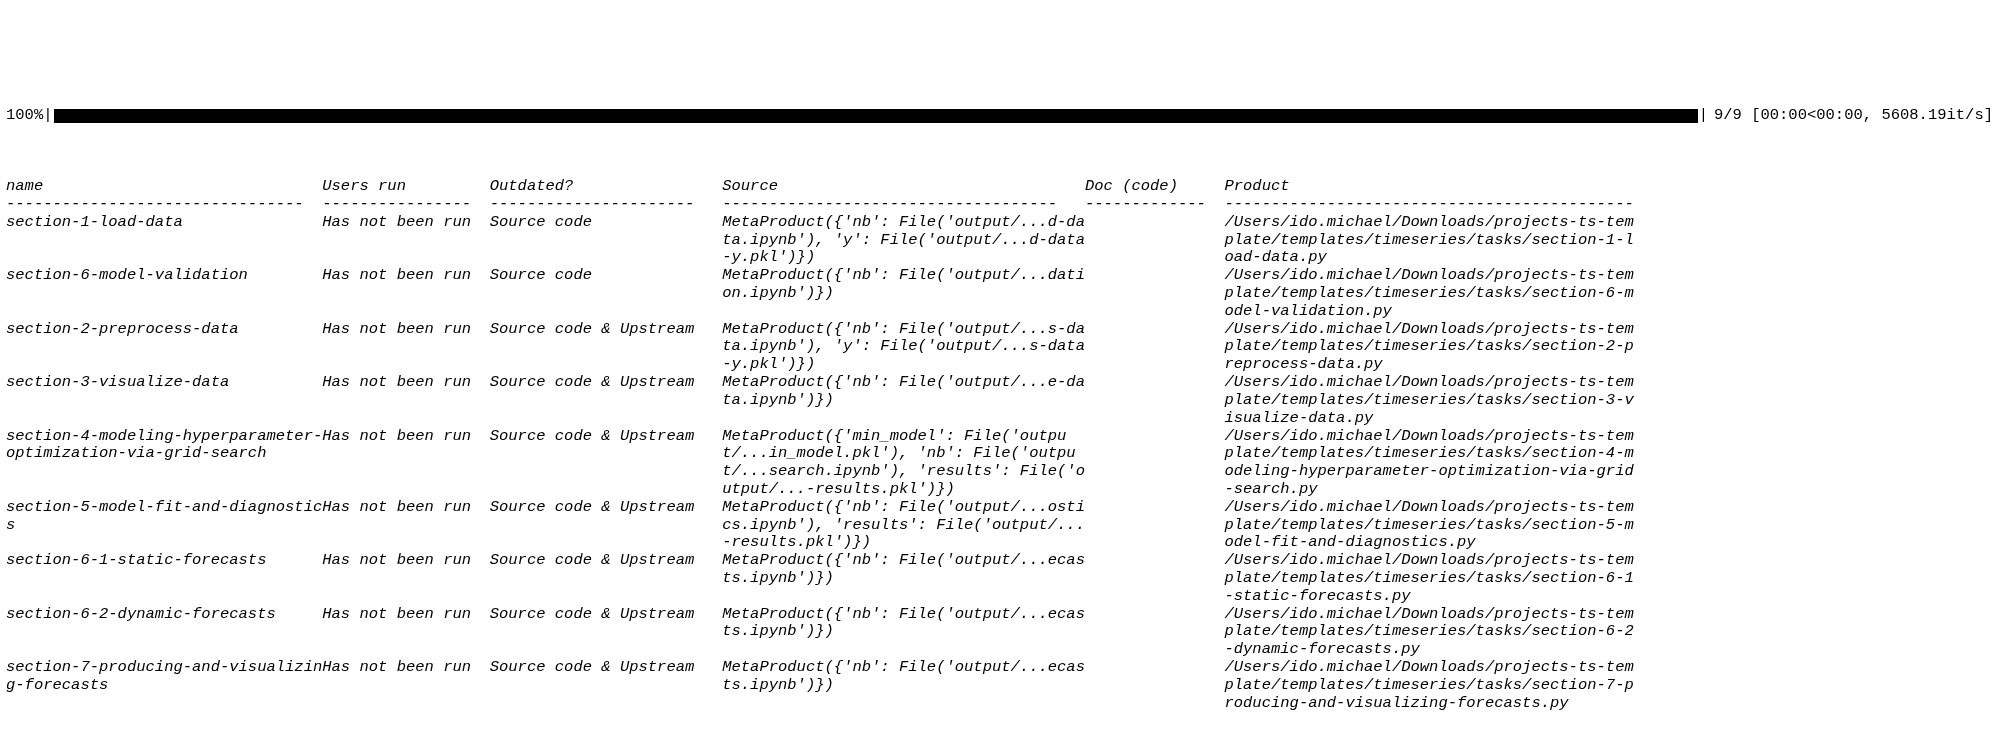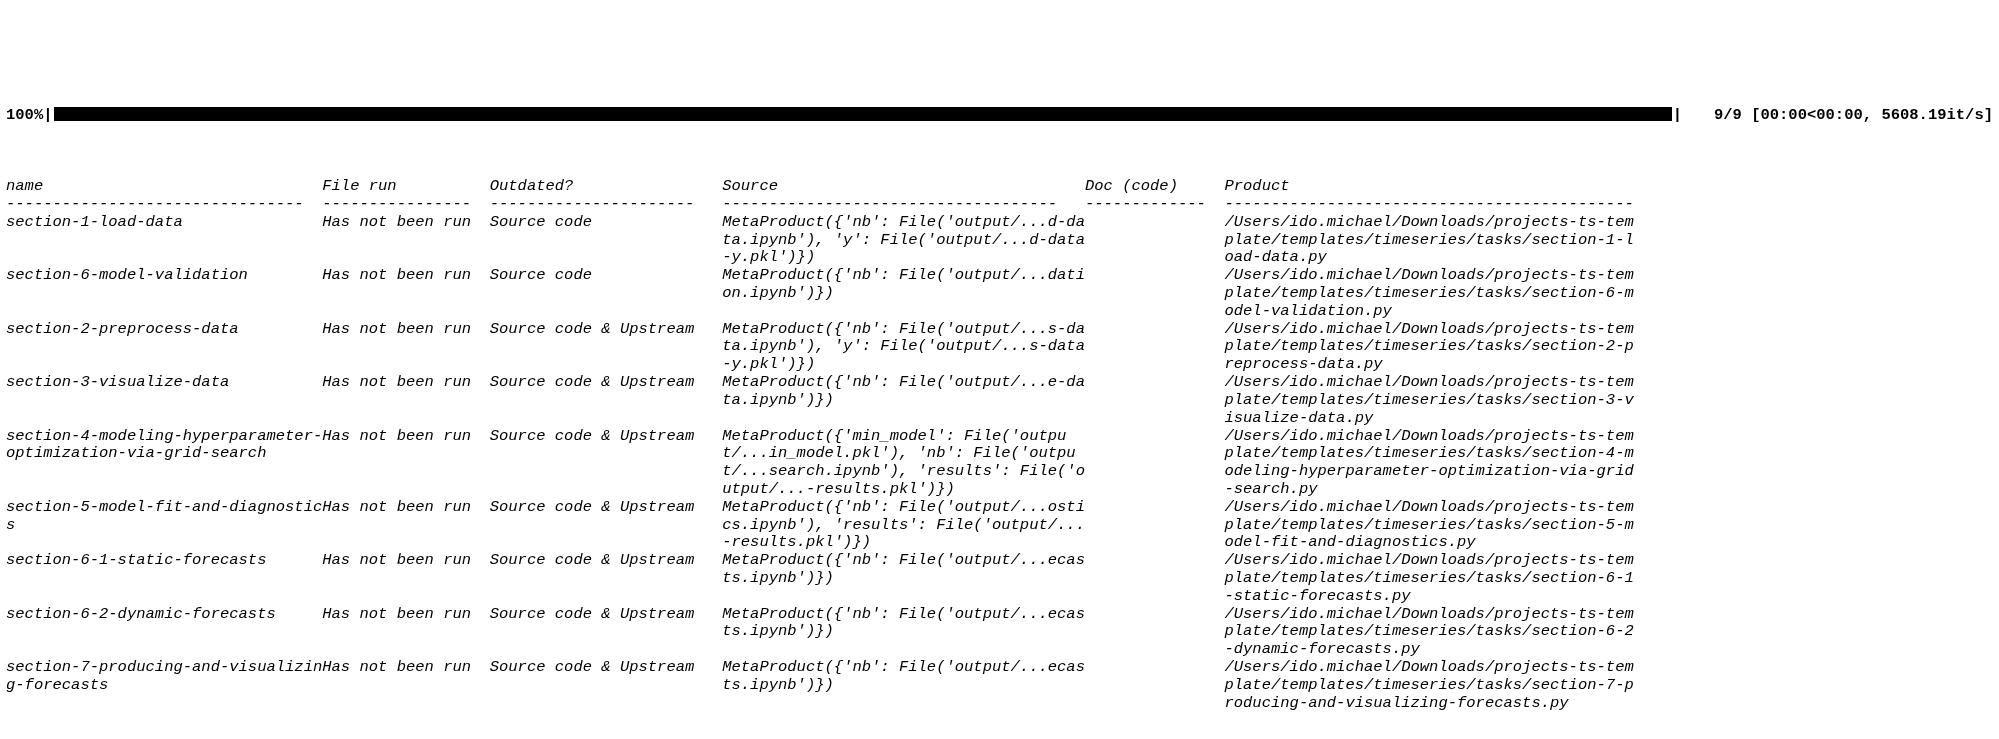--- a/index.html
+++ b/index.html
@@ -6,31 +6,31 @@
     html, body {
       background: #ffffff;
       color: #000000;
       font-family: "Menlo", "Consolas", "Courier New", monospace;
       font-size: 15.5px;
       line-height: 1.15;
       white-space: pre;
       letter-spacing: 0;
     }
     .wrap { padding: 0 6px 6px 6px; }
-    .progress-line { display: flex; align-items: flex-start; font-weight: bold; }
+    .progress-line { display: flex; align-items: center; }
     .progress-line .lbracket, .progress-line .rbracket { }
     .progress-line .bar {
       display: inline-block;
       background: #000;
       height: 14px;
       vertical-align: middle;
       flex: 1 1 auto;
       margin: 0 1px;
     }
-    .progress-line .stats { padding-left: 6px; white-space: pre; margin-left: 26px; }
+    .progress-line .stats { padding-left: 6px; white-space: pre; }
     table.grid { border-collapse: collapse; font-style: italic; }
     table.grid td, table.grid th {
       padding: 0;
       vertical-align: top;
       text-align: left;
       font-weight: normal;
     }
     
     .c-name    { width: 34ch; }
     .c-last    { width: 18ch; }
@@ -45,21 +45,21 @@
 
 
 <div class="wrap">
   <div class="progress-line">
     <span>100%</span><span class="lbracket">|</span><span class="bar"></span><span class="rbracket">|</span><span class="stats">9/9 [00:00&lt;00:00, 5608.19it/s]</span>
   </div>
 
   <table class="grid">
     <tbody><tr>
       <th class="c-name"><span class="cell">name</span></th>
-      <th class="c-last"><span class="cell">File run</span></th>
+      <th class="c-last"><span class="cell">Users run</span></th>
       <th class="c-out"><span class="cell">Outdated?</span></th>
       <th class="c-prod"><span class="cell">Source</span></th>
       <th class="c-doc"><span class="cell">Doc (code)</span></th>
       <th class="c-loc"><span class="cell">Product</span></th>
     </tr>
     <tr>
       <td class="c-name"><span class="cell">--------------------------------  </span></td>
       <td class="c-last"><span class="cell">----------------  </span></td>
       <td class="c-out"><span class="cell">----------------------   </span></td>
       <td class="c-prod"><span class="cell">------------------------------------   </span></td>

